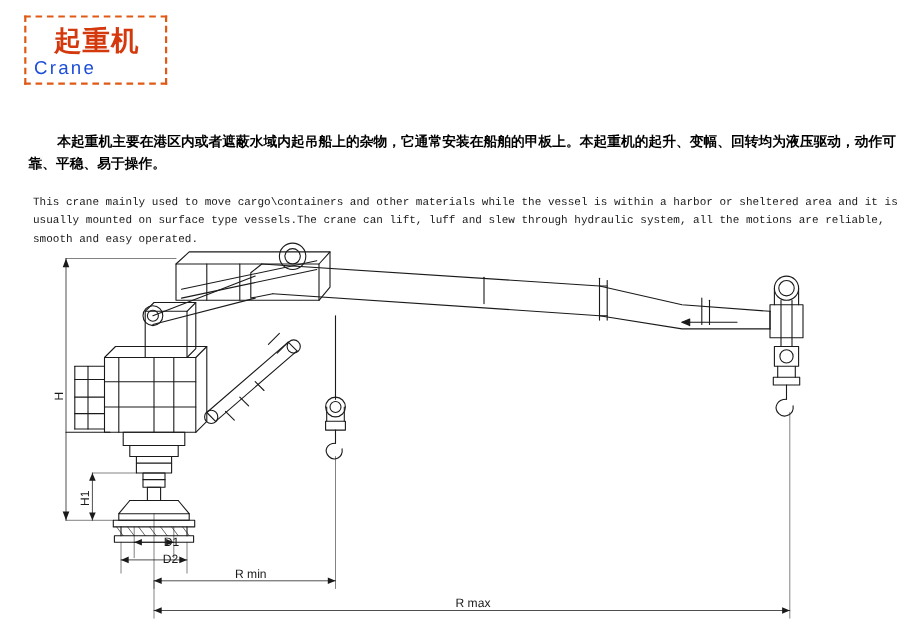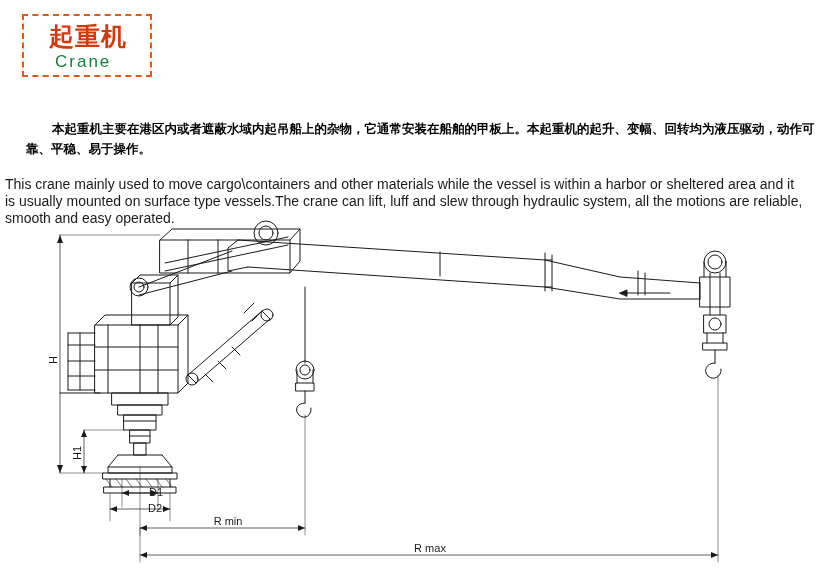--- a/index.html
+++ b/index.html
@@ -33,25 +33,25 @@
     font-family: Liberation Mono, monospace;
     font-size: 25px;
     font-weight: bold;
     color: #d4380d;
     letter-spacing: 1px;
     white-space: nowrap;
     margin-left: 19px;
   }
   #title-en {
     position: absolute;
-    left: 55px;
+    left: 31px;
     top: 52px;
     font-family: "Liberation Sans", sans-serif;
     font-size: 17px;
-    color: #15803d;
+    color: #1d4ed8;
     letter-spacing: 2px;
     white-space: nowrap;
   }
 
   
   .para-cn {
     position: absolute;
     left: 26px;
     width: 790px;
     font-family: "DejaVu Sans", sans-serif;
@@ -60,24 +60,24 @@
     color: #000;
     font-weight: bold;
   }
   #para-cn {
     top: 120px;
     text-indent: 26px;
     font-family: Liberation Mono, monospace;
   }
   .para-en {
     position: absolute;
-    left: 5px;
+    left: 30px;
     width: 800px;
-    font-family: Liberation Sans, sans-serif;
-    font-size: 14px;
+    font-family: Liberation Mono, monospace;
+    font-size: 10px;
     line-height: 17px;
     color: #1a1a1a;
   }
   #para-en {
     top: 176px;
   }
 
   
   #drawing {
     position: absolute;

